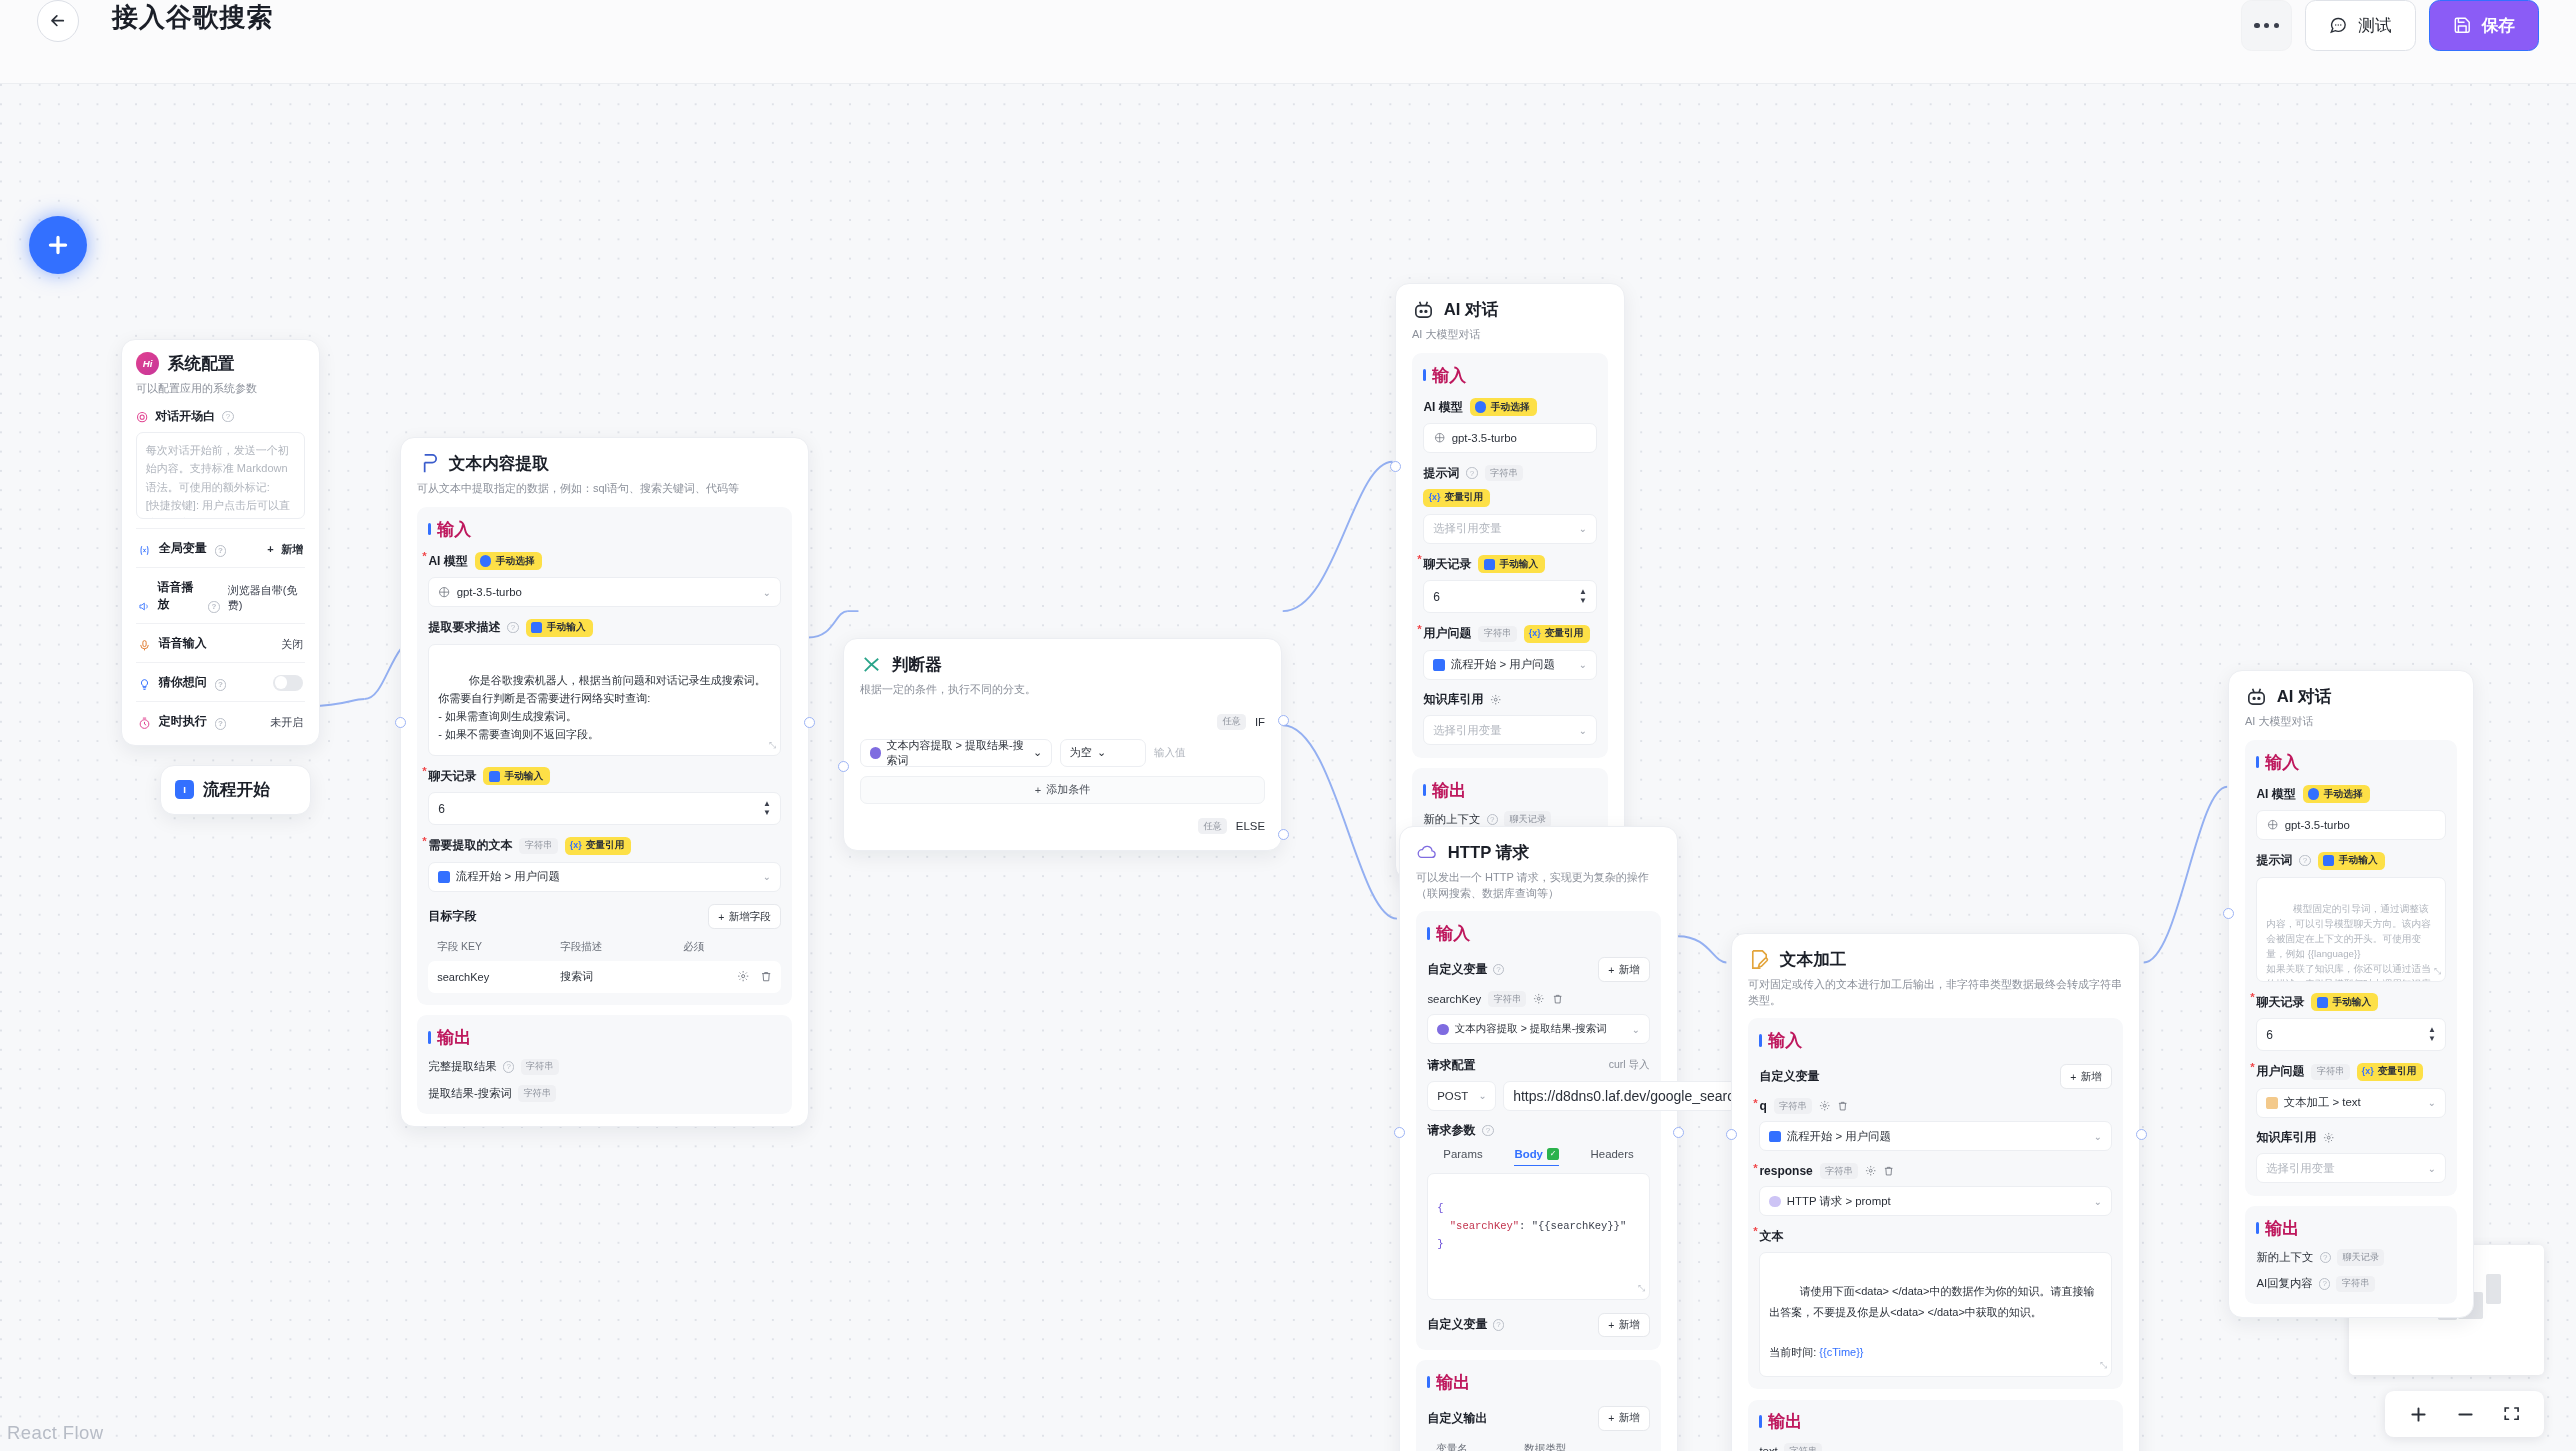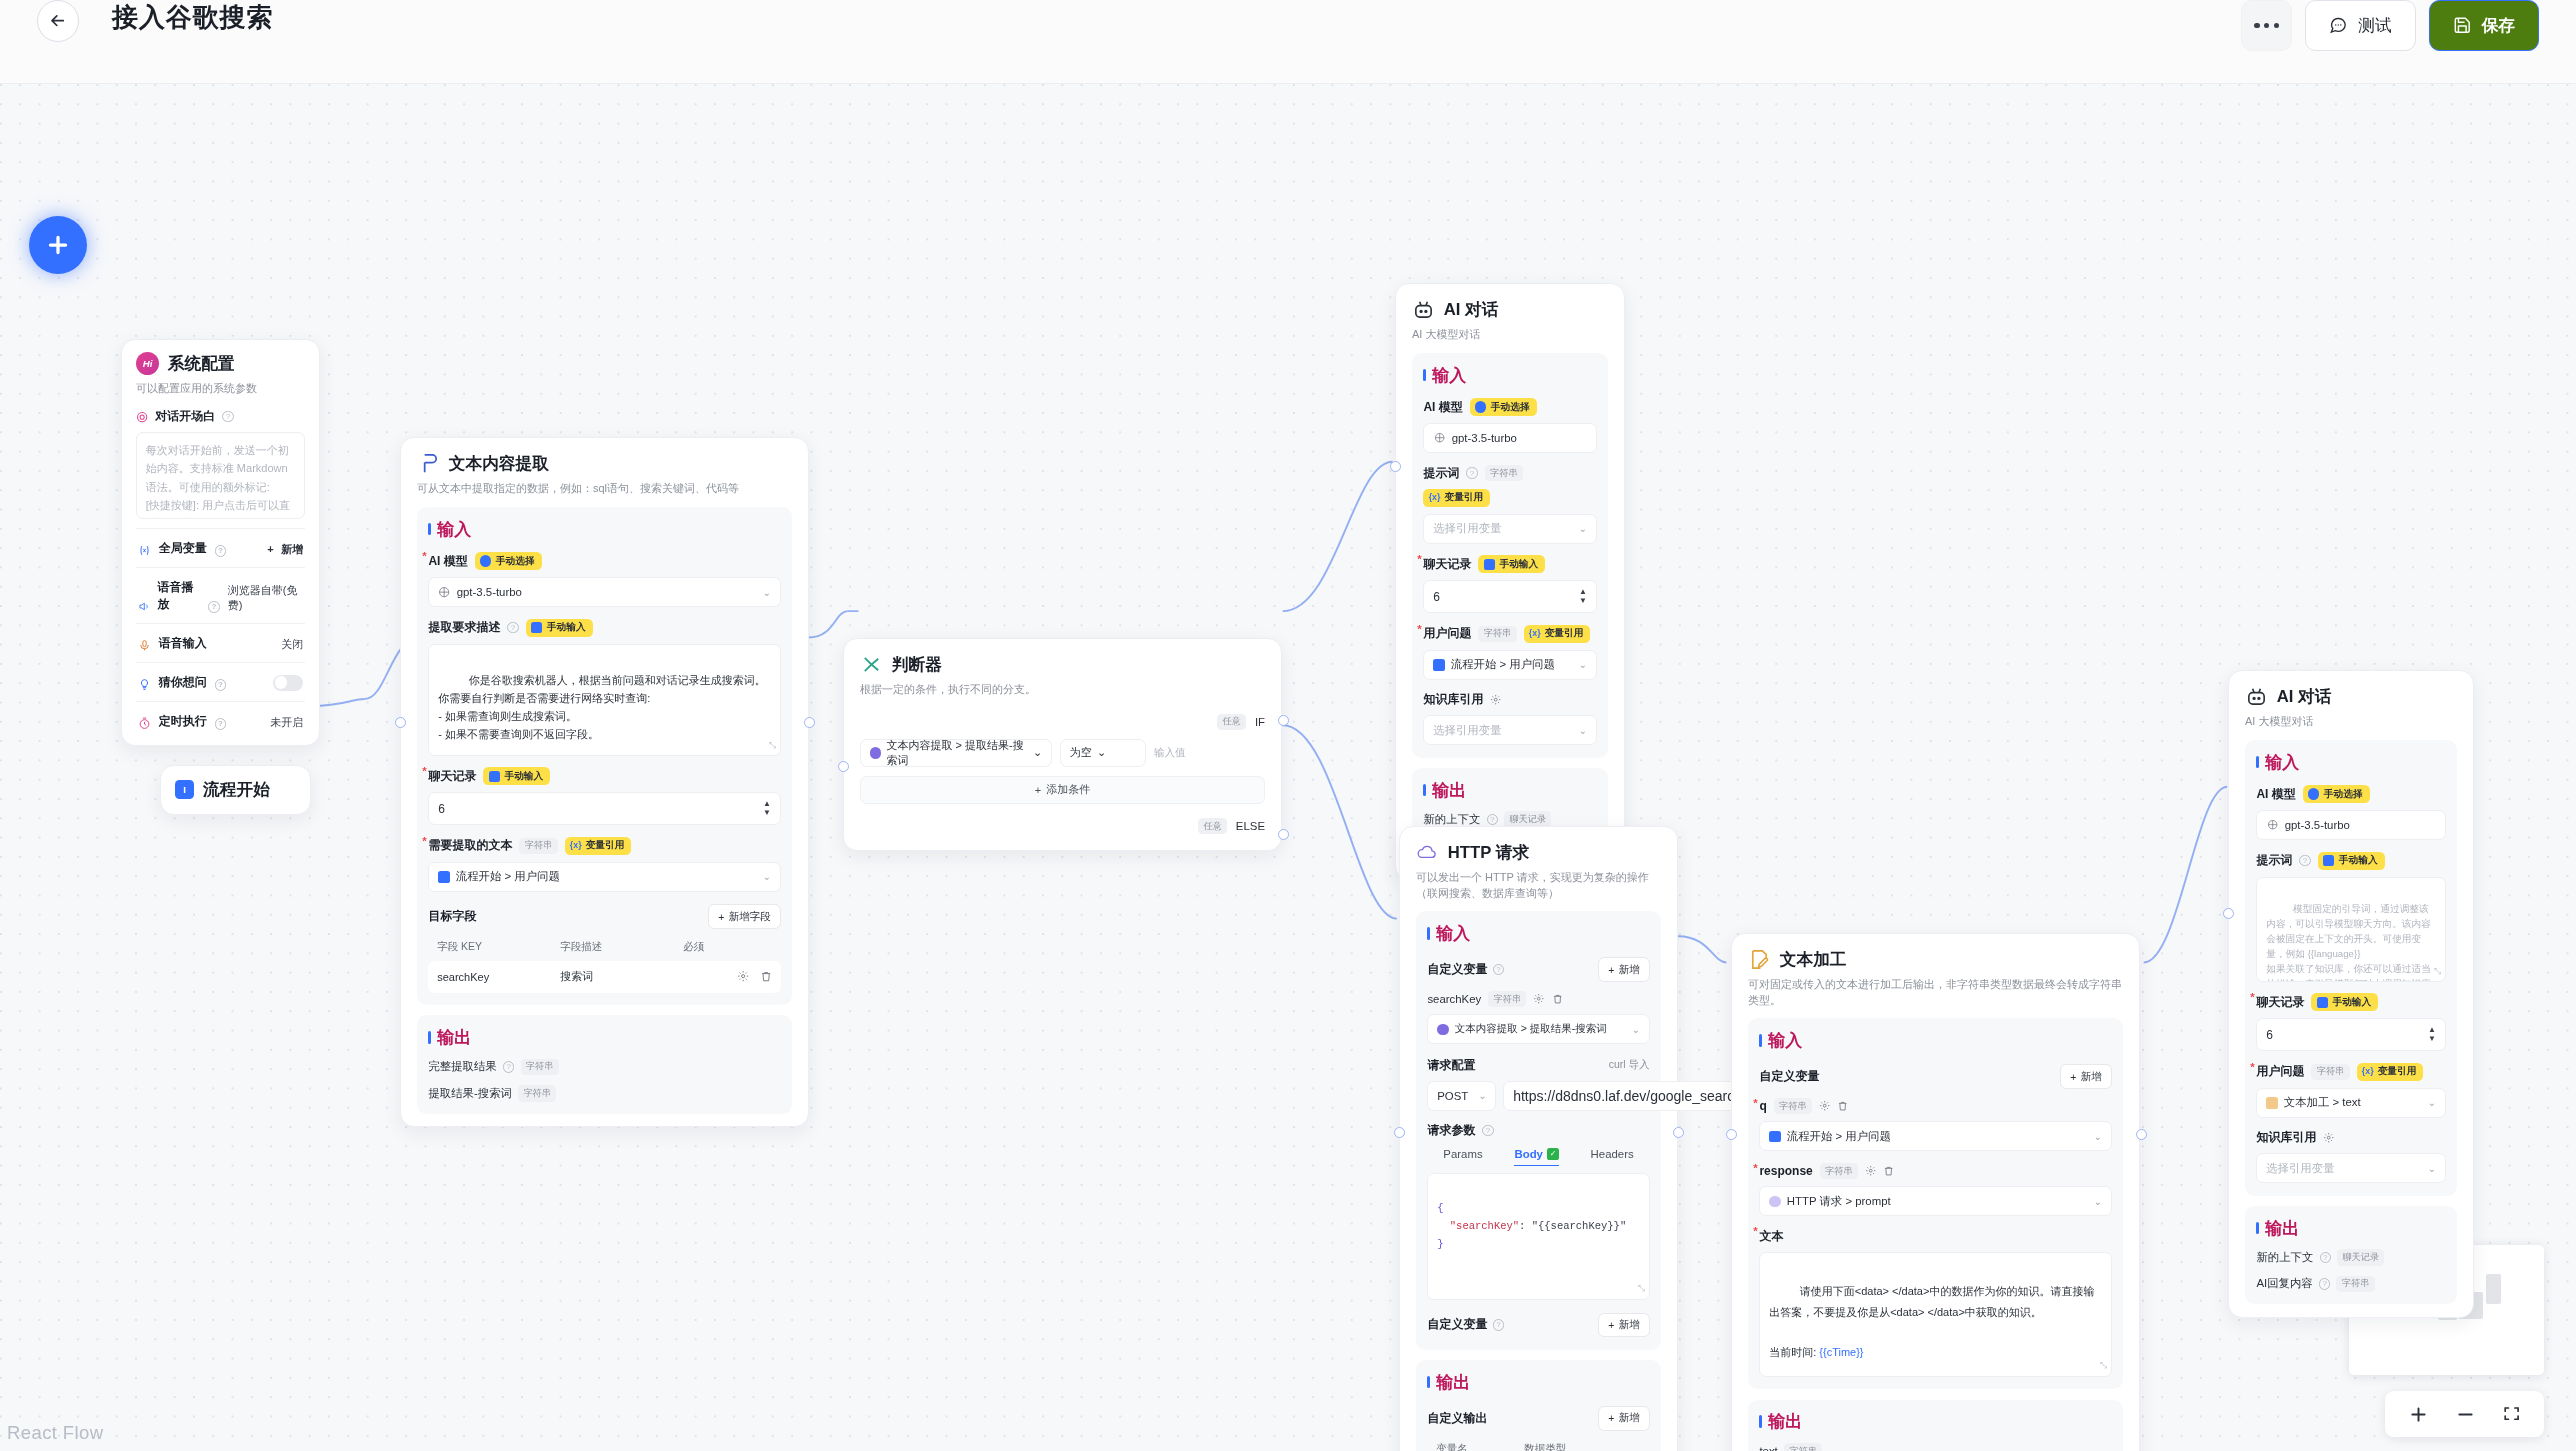--- a/index.html
+++ b/index.html
@@ -32,21 +32,21 @@
     display: flex; align-items: center; justify-content: center; cursor: pointer;
     border: 0.9px solid #f0f1f3;
   }
   .dots { display: flex; gap: 4.4px; }
   .dots i { width: 5.3px; height: 5.3px; border-radius: 50%; background: #3a3f4c; display: block; }
   .btn {
     height: 51px; border-radius: 10.5px; display: flex; align-items: center;
     gap: 10.5px; padding: 0 23px; font-size: 16.7px; cursor: pointer; white-space: nowrap;
   }
   .btn-ghost { background: #fff; border: 0.9px solid #dfe2e8; color: #25292f; font-weight: 500;}
-  .btn-primary { background: #4d7c0f; border: 0.9px solid #3370ff; color: #fff; font-weight: 600; }
+  .btn-primary { background: #8b5cf6; border: 0.9px solid #3370ff; color: #fff; font-weight: 600; }
 
   
   .canvas {
     position: absolute; left: 0; top: 84px; width: 2576px; height: 1367px;
     background-color: #f7f8fa;
     background-image: radial-gradient(circle at 0.9px 0.9px, #dfe2e8 1px, transparent 0);
     background-size: 19.3px 19.3px;
     overflow: hidden;
   }
   .add-fab {

